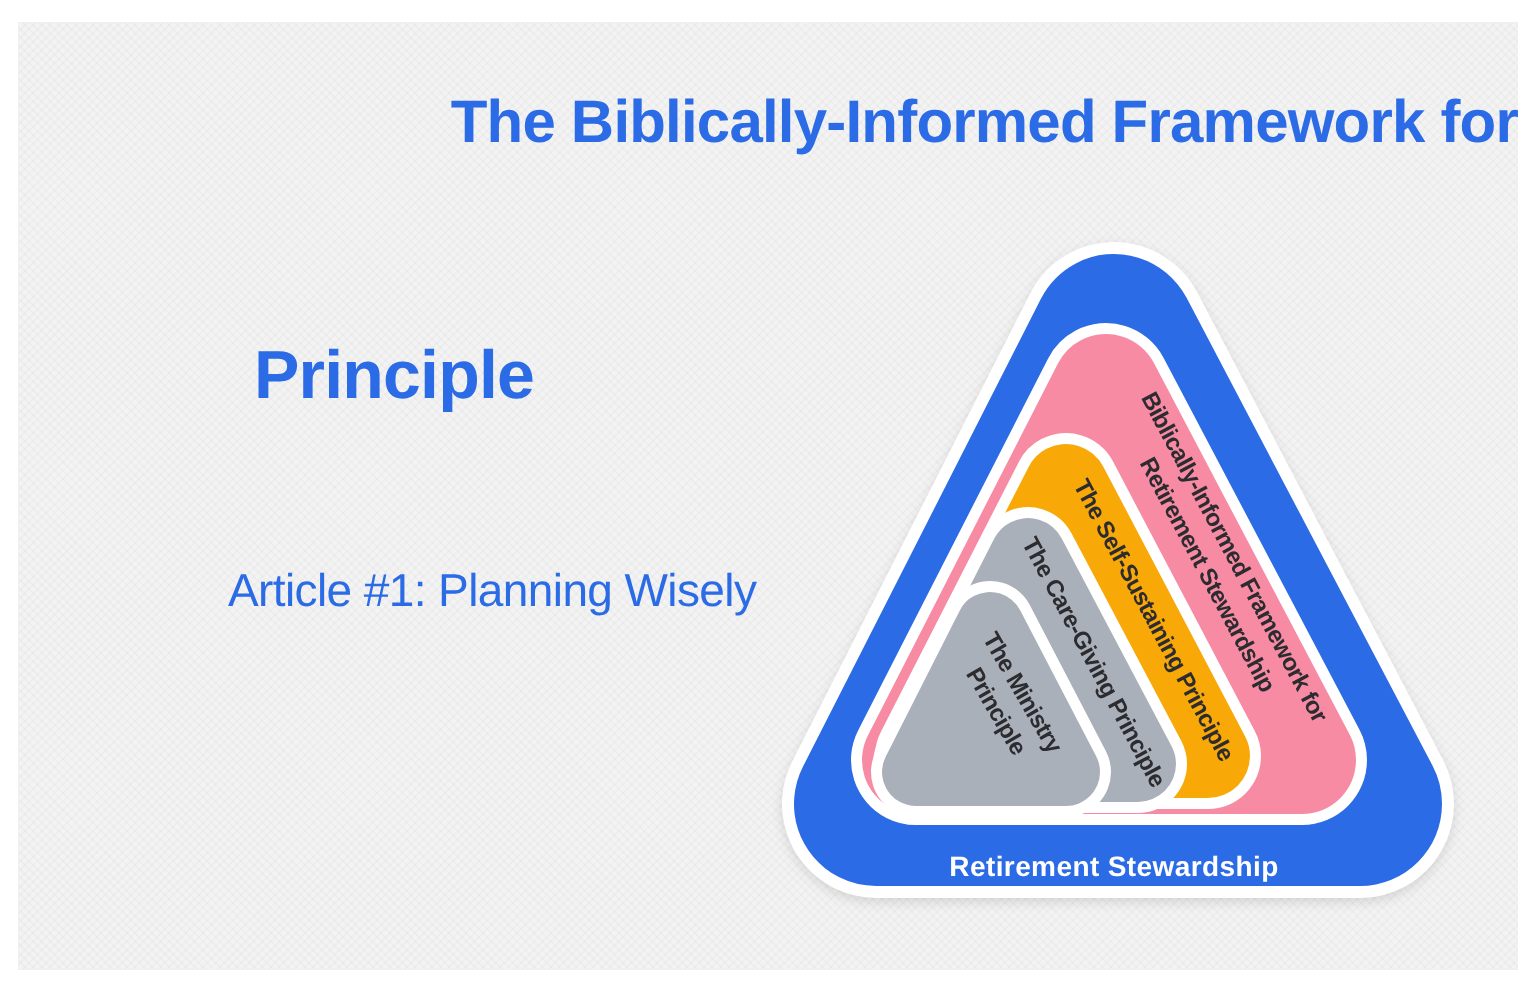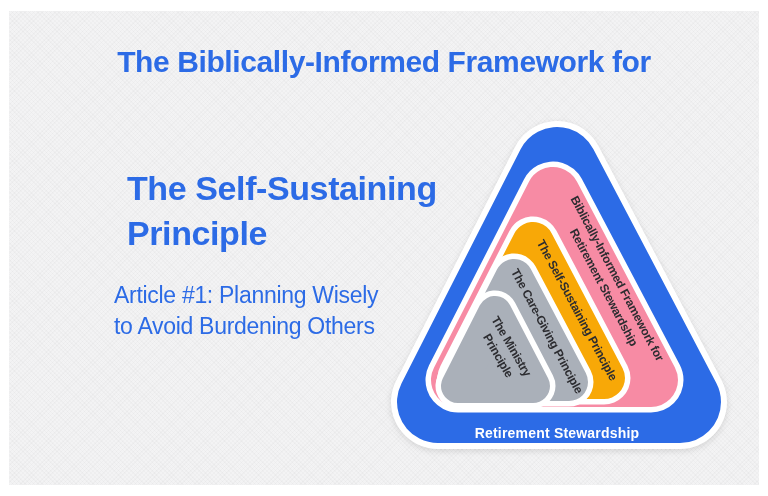--- a/index.html
+++ b/index.html
@@ -9,21 +9,21 @@
   }
   .paper{
     position:absolute;left:9px;top:11px;width:750px;height:474px;
     background-color:#f3f3f4;
     background-image:
       repeating-linear-gradient(45deg, rgba(0,0,0,.018) 0 1px, transparent 1px 3px),
       repeating-linear-gradient(135deg, rgba(0,0,0,.018) 0 1px, transparent 1px 3px);
   }
   .blue-text{color:#2c6be6;}
   .title{
-    position:absolute;left:0;right:0;top:31px;text-align:center;
+    position:absolute;left:0;right:0;top:31px;text-align:right;
     font-weight:700;font-size:30px;line-height:40px;letter-spacing:-0.4px;
   }
   .principle{
     position:absolute;left:118px;top:155px;
     font-weight:700;font-size:34px;line-height:45px;letter-spacing:-0.4px;
   }
   .article{
     position:absolute;left:105px;top:269px;
     font-weight:400;font-size:23px;line-height:31px;letter-spacing:-0.3px;
   }
@@ -44,27 +44,25 @@
 <body>
 
 <div class="canvas">
   <div class="paper">
 
     <div class="title blue-text">
       <div>The Biblically-Informed Framework for</div>
     </div>
 
     <div class="principle blue-text">
-      <div>The Self-Sustaining</div>
       <div>Principle</div>
     </div>
 
     <div class="article blue-text">
       <div>Article #1: Planning Wisely</div>
-      <div>to Avoid Burdening Others</div>
     </div>
 
     <svg class="diagram-svg" viewBox="0 0 360 352">
 
       <path d="M179 50 L60 284 L302 284 Z" fill="#ffffff" stroke="#ffffff" stroke-width="94" stroke-linejoin="round"></path>
       <path d="M179 50 L60 284 L302 284 Z" fill="currentColor" stroke="currentColor" stroke-width="82" stroke-linejoin="round" color="#2c6be6"></path>
 
       <path d="M175 76 L80 262 L273 262 Z" fill="#ffffff" stroke="#ffffff" stroke-width="65" stroke-linejoin="round"></path>
       <path d="M175 76 L80 262 L273 262 Z" fill="currentColor" stroke="currentColor" stroke-width="54" stroke-linejoin="round" color="#f78ba4"></path>
 

